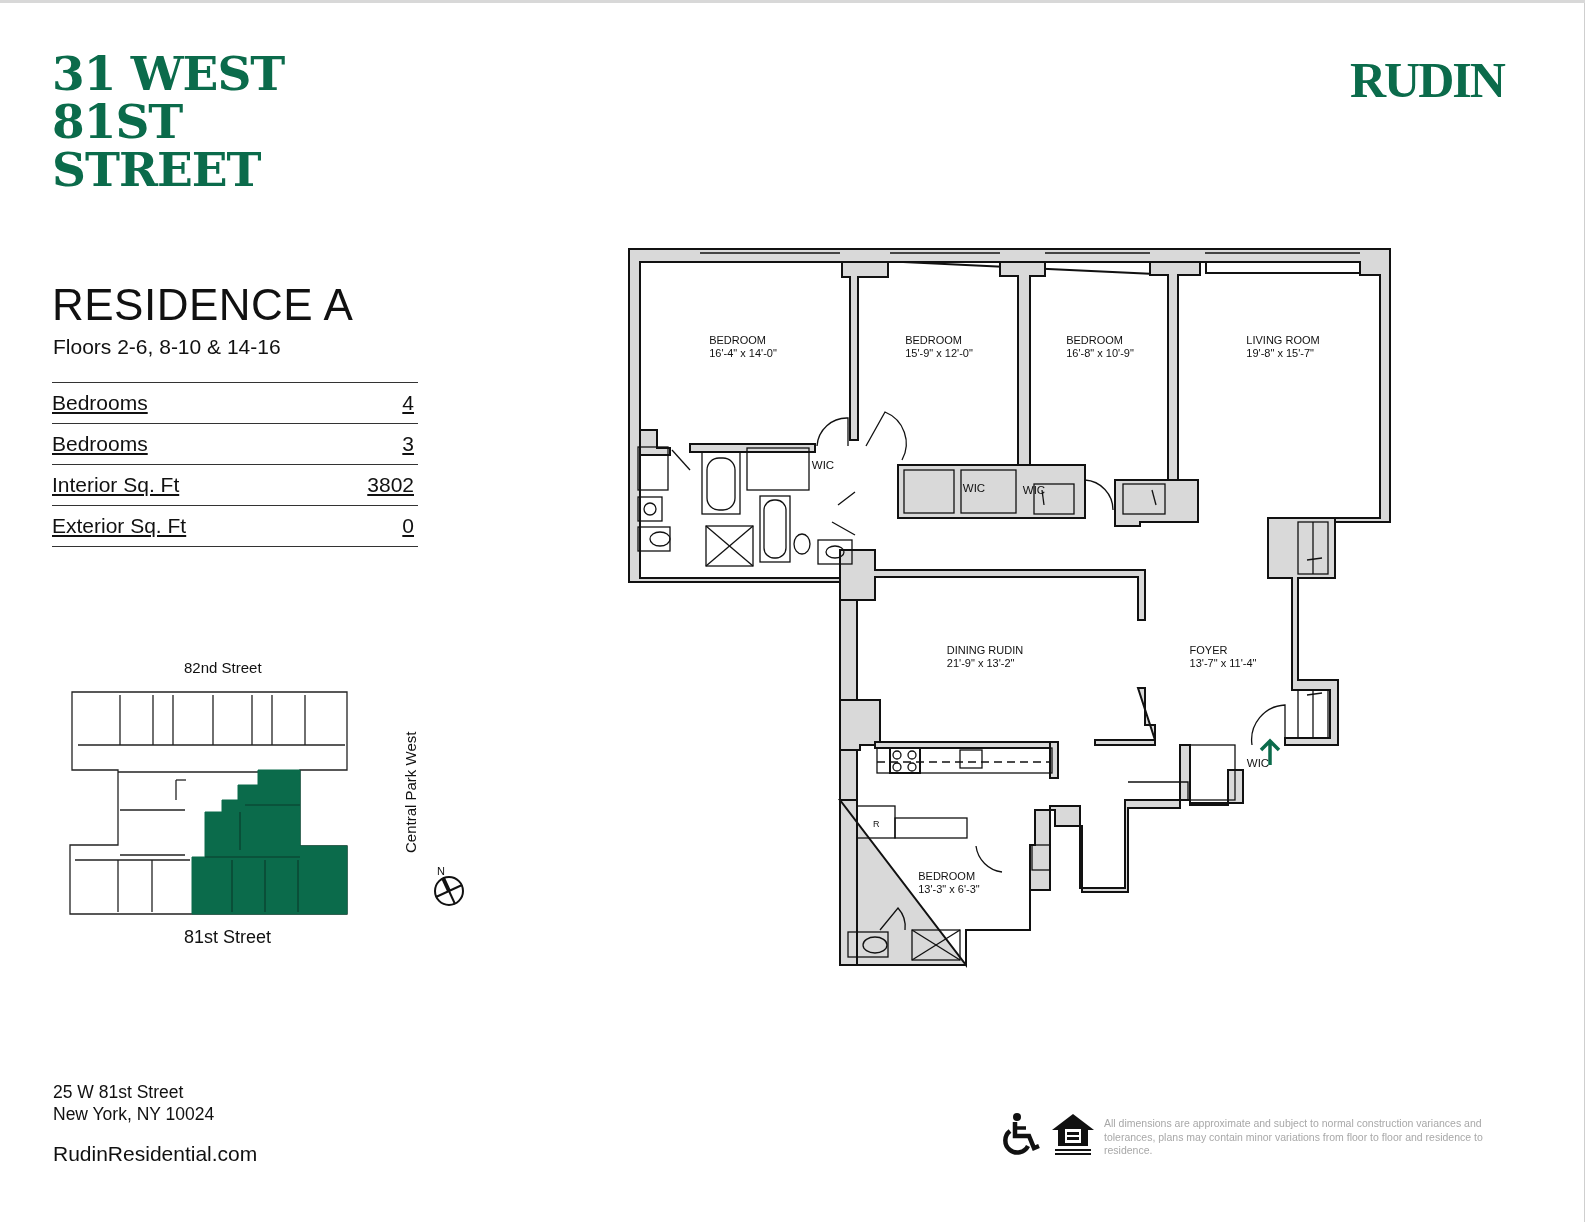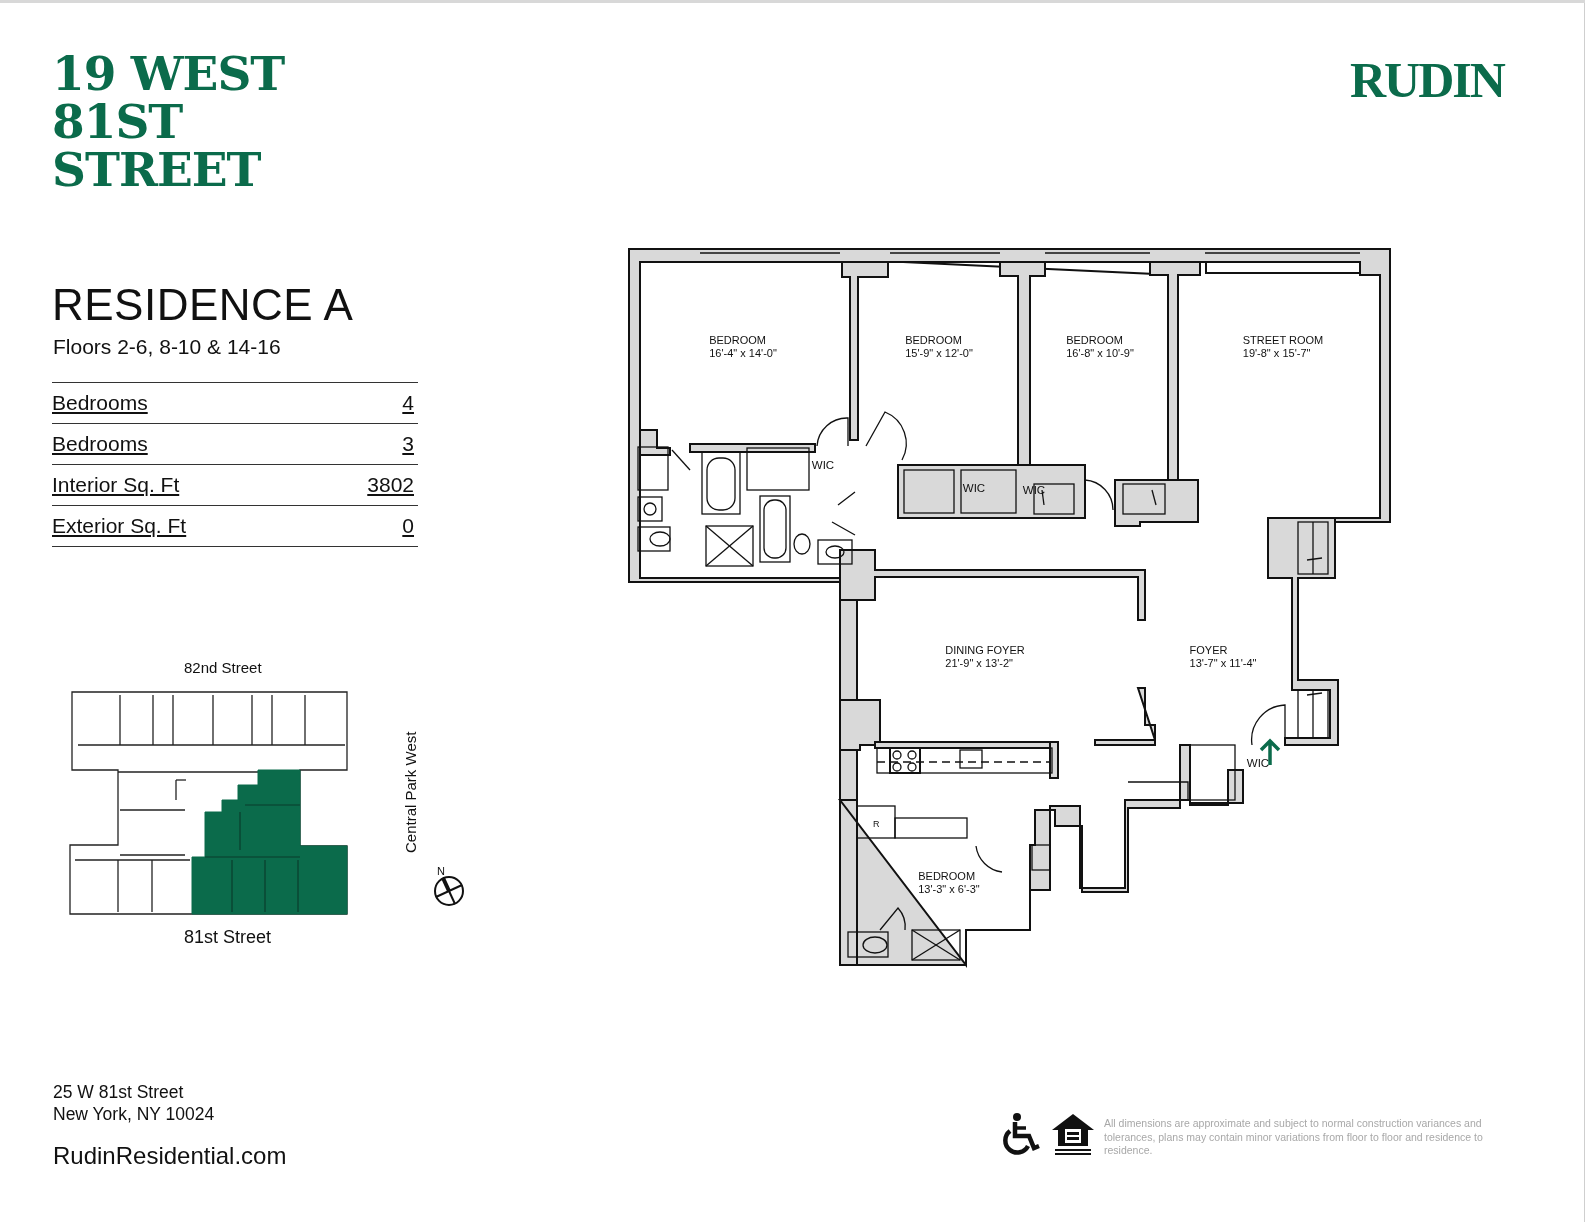--- a/index.html
+++ b/index.html
@@ -17,41 +17,41 @@
 
   .specs { position: absolute; left: 52px; top: 382px; width: 366px; border-top: 1.5px solid #333; }
   .spec-row { display: flex; justify-content: space-between; align-items: center; height: 41px; border-bottom: 1.5px solid #333; font-size: 21px; padding-right: 4px; text-decoration: underline; }
 
   .keyplan-wrap { position: absolute; left: 60px; top: 645px; width: 420px; height: 310px; }
   .street-top { position: absolute; left: 184px; top: 651px; font-size: 15px; margin-top: 8px; }
   .street-bottom { position: absolute; left: 184px; top: 927px; font-size: 18px; }
   .street-side { position: absolute; left: 402px; top: 853px; font-size: 15px; transform: rotate(-90deg); transform-origin: left top; white-space: nowrap; }
 
   .address { position: absolute; left: 53px; top: 1081px; font-size: 17.5px; line-height: 22px; }
-  .website { position: absolute; left: 53px; top: 1142px; font-size: 24px; }
+  .website { position: absolute; left: 53px; top: 1142px; font-size: 21px; }
 
   .disclaimer { position: absolute; left: 1104px; top: 1117px; width: 420px; font-size: 10.5px; line-height: 13.5px; color: #a8a8a8; }
   .icon-access { position: absolute; left: 1000px; top: 1112px; width: 44px; height: 44px; }
   .icon-housing { position: absolute; left: 1050px; top: 1112px; width: 46px; height: 44px; }
 
   .plan { position: absolute; left: 620px; top: 240px; width: 790px; height: 740px; }
   .room-label { position: absolute; font-size: 11px; line-height: 13px; color: #111; transform: translateX(-50%); white-space: nowrap; }
   .wic-label { position: absolute; font-size: 11.5px; color: #111; transform: translateX(-50%); margin-left: 45px; }
   .r-label { position: absolute; font-size: 9px; color: #111; }
   .entry-arrow { position: absolute; left: 1258px; top: 737px; width: 24px; height: 30px; }
   .compass { position: absolute; left: 432px; top: 864px; width: 36px; height: 44px; }
 </style>
 </head>
 <body>
 
 <div class="topbar"></div>
 <div class="rightbar"></div>
 
 <div class="building-title">
-  <div>19 WEST</div>
+  <div>31 WEST</div>
   <div>81ST</div>
   <div>STREET</div>
 </div>
 <div class="logo">RUDIN</div>
 
 <div class="res-title">RESIDENCE A</div>
 <div class="res-floors">Floors 2-6, 8-10 &amp; 14-16</div>
 
 <div class="specs">
   <div class="spec-row">
@@ -231,25 +231,25 @@
 </div>
 <div class="room-label" style="left:939px; top:334px;">
   <div>BEDROOM</div>
   <div>15'-9" x 12'-0"</div>
 </div>
 <div class="room-label" style="left:1100px; top:334px;">
   <div>BEDROOM</div>
   <div>16'-8" x 10'-9"</div>
 </div>
 <div class="room-label" style="left:1283px; top:334px;">
-  <div>STREET ROOM</div>
+  <div>LIVING ROOM</div>
   <div>19'-8" x 15'-7"</div>
 </div>
 <div class="room-label" style="left:985px; top:644px;">
-  <div>DINING FOYER</div>
+  <div>DINING RUDIN</div>
   <div>21'-9" x 13'-2"</div>
 </div>
 <div class="room-label" style="left:1223px; top:644px;">
   <div>FOYER</div>
   <div>13'-7" x 11'-4"</div>
 </div>
 <div class="room-label" style="left:949px; top:870px;">
   <div>BEDROOM</div>
   <div>13'-3" x 6'-3"</div>
 </div>

